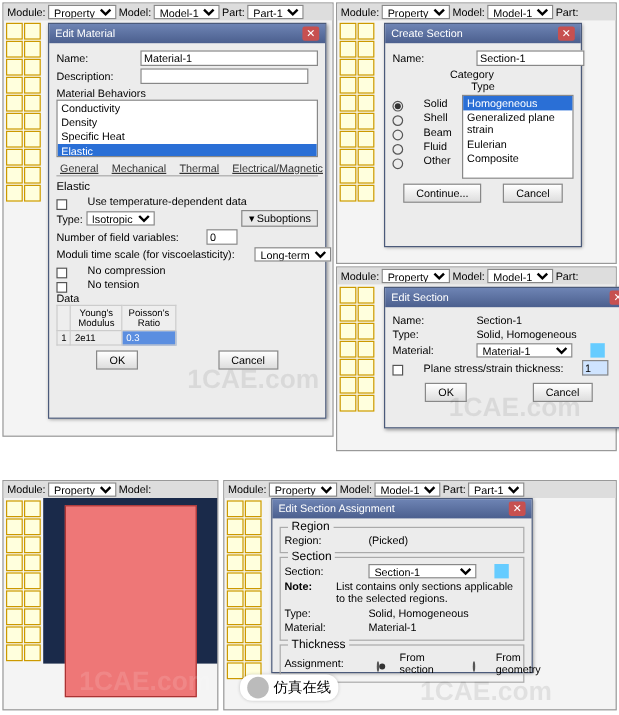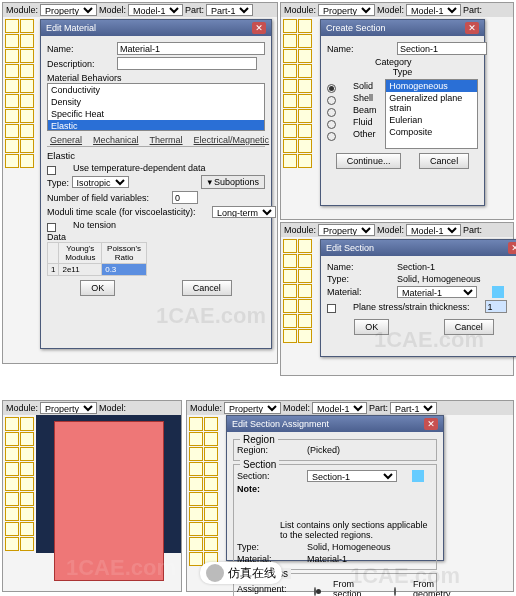--- a/index.html
+++ b/index.html
@@ -115,20 +115,24 @@
           <div class="row">
               <label style="min-width:110px;">Number of field variables:</label>
             <input type="text" style="width: 26px;" value="0">
             </div>
           <div class="row">
               <label style="min-width:150px;">Moduli time scale (for viscoelasticity):</label>
             <select class="combo"><option>Long-term</option></select>
             </div>
           <div class="row">
               <span class="chk"></span>
+            <span>No compression</span>
+            </div>
+          <div class="row">
+              <span class="chk"></span>
             <span>No tension</span>
             </div>
           <div>Data</div>
           <table class="tbl">
             <tbody>
                 <tr>
                   <th></th>
                   <th>Young's Modulus</th>
                 <th>Poisson's Ratio</th>
                 </tr>
@@ -379,21 +383,21 @@
           </div>
           <div class="group">
             <div class="group-title">Section</div>
             <div class="row">
                 <label>Section:</label>
               <select class="combo" style="width:90px;"><option>Section-1</option></select>
               <span class="ic ic2" style="width:12px;height:12px;"></span>
               </div>
             <div class="row" style="align-items:flex-start;">
               <label style="font-weight:bold; min-width:28px;">Note:</label>
-              <span style="flex:1;margin-top:36px;">List contains only sections applicable to the selected regions.</span>
+              <span style="flex:1;">List contains only sections applicable to the selected regions.</span>
               </div>
             <div class="row">
                 <label>Type:</label>
               <span>Solid, Homogeneous</span>
               </div>
             <div class="row">
                 <label>Material:</label>
               <span>Material-1</span>
               </div>
           </div>

